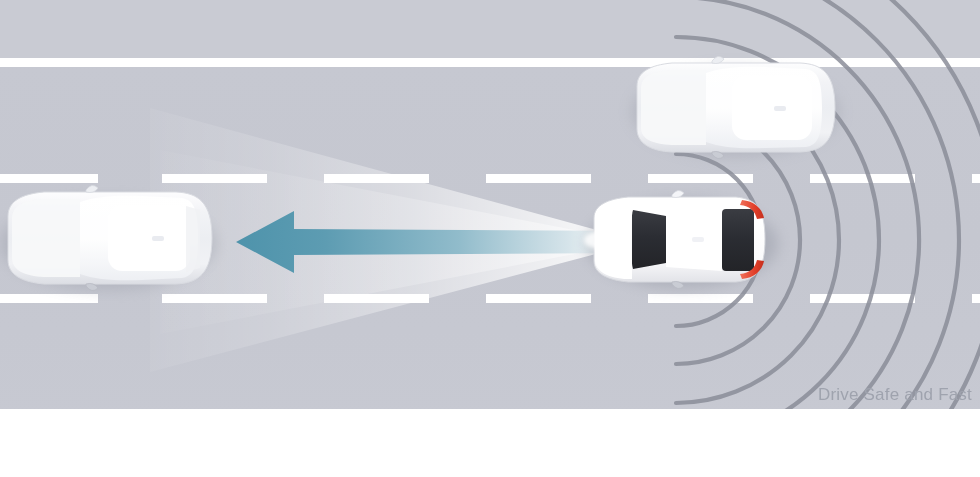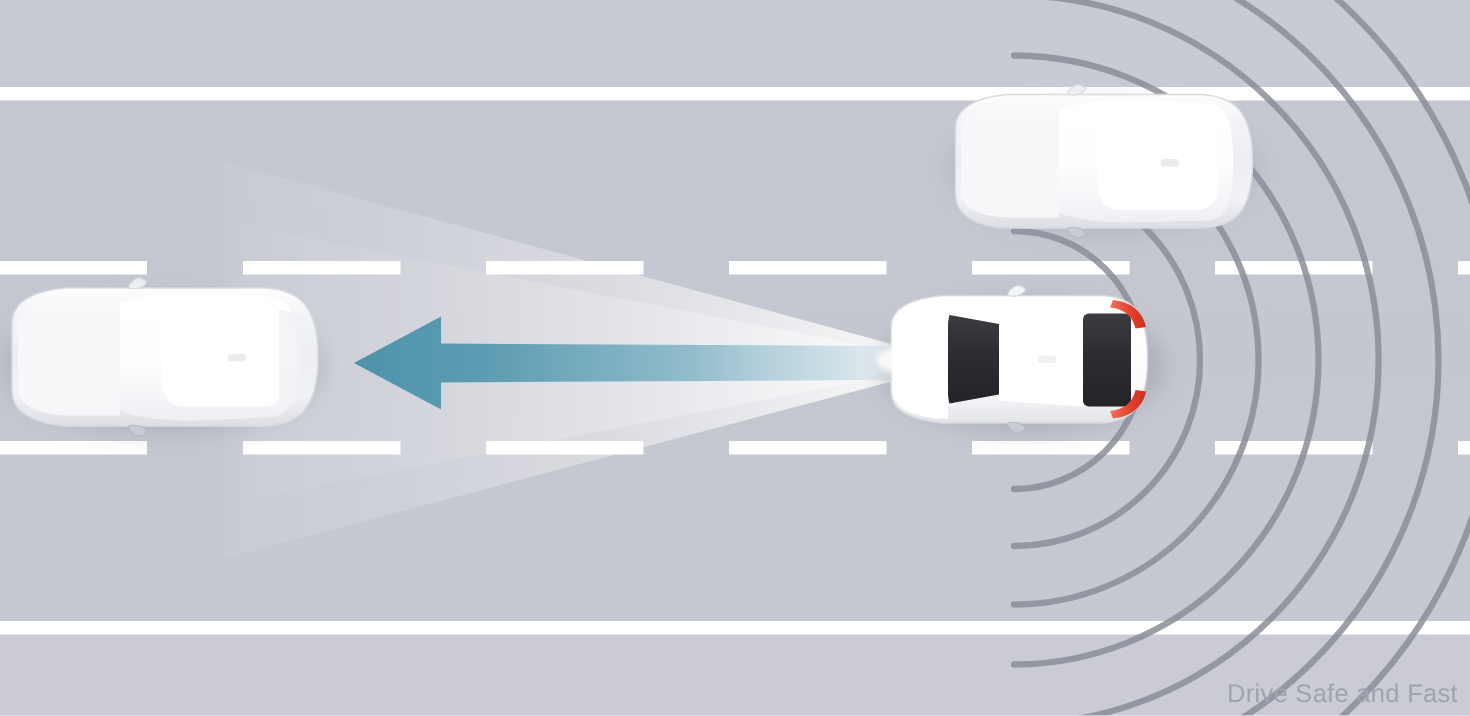--- a/index.html
+++ b/index.html
@@ -3,21 +3,21 @@
 <meta charset="utf-8">
 <style>
   html, body {
     margin: 0;
     padding: 0;
     background: #ffffff;
   }
   #scene {
     position: relative;
     width: 980px;
-    height: 477px;
+    height: 409px;
     overflow: hidden;
     font-family: "Liberation Sans", sans-serif;
     background: #c8cad2;
   }
   #scene svg.layer {
     position: absolute;
     left: 0;
     top: 0;
     width: 980px;
     height: 477px;

